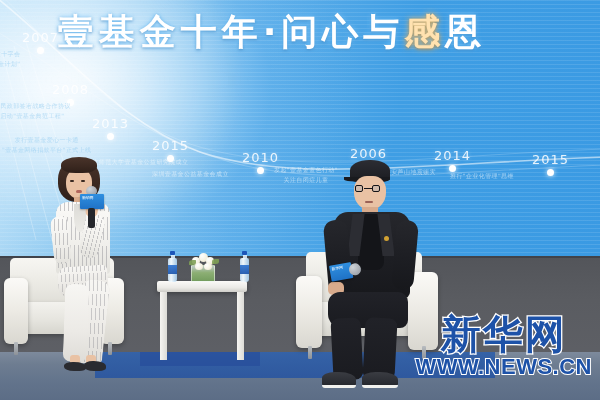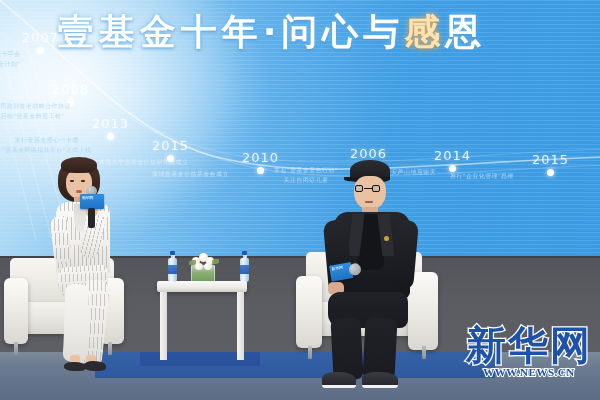--- a/index.html
+++ b/index.html
@@ -242,22 +242,22 @@
   }
   .wm-cn{
     font-family:"DejaVu Sans", sans-serif;
     font-size:40px; font-weight:700; letter-spacing:2px;
     color:#1d52a8;
     -webkit-text-stroke:2.5px #ffffff;
     paint-order:stroke fill;
     white-space:nowrap;
   }
   .wm-en{
-    font-family:Liberation Serif, serif;
-    font-size:11px; font-weight:700; letter-spacing:.5px;
+    font-family:Liberation Sans, sans-serif;
+    font-size:22px; font-weight:700; letter-spacing:.5px;
     color:#1d52a8;
     -webkit-text-stroke:2px #ffffff;
     paint-order:stroke fill;
     margin-top:2px; white-space:nowrap;
   }
 </style>
 </head>
 <body>
 
 <div id="stage">

